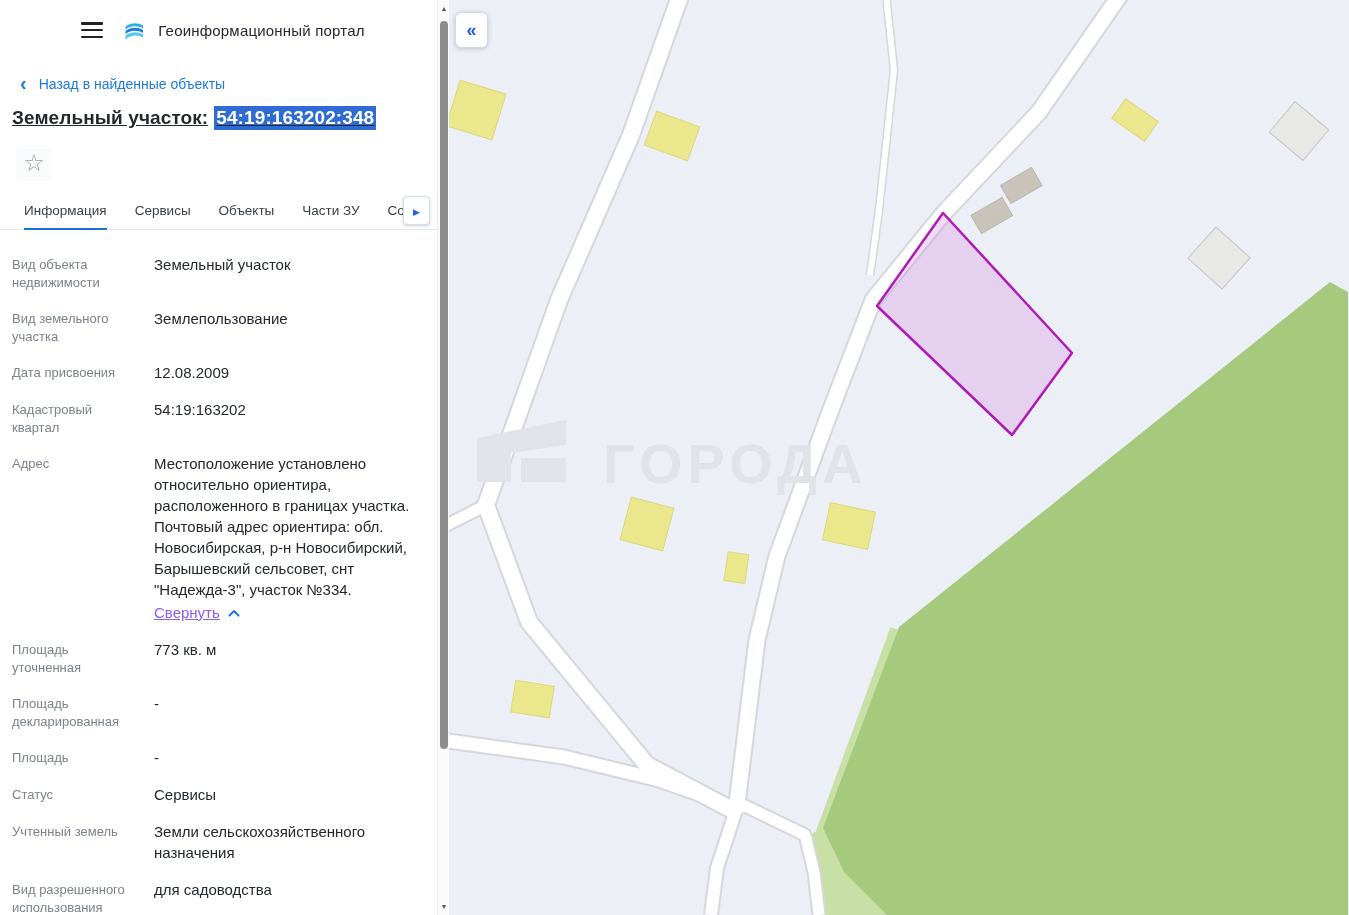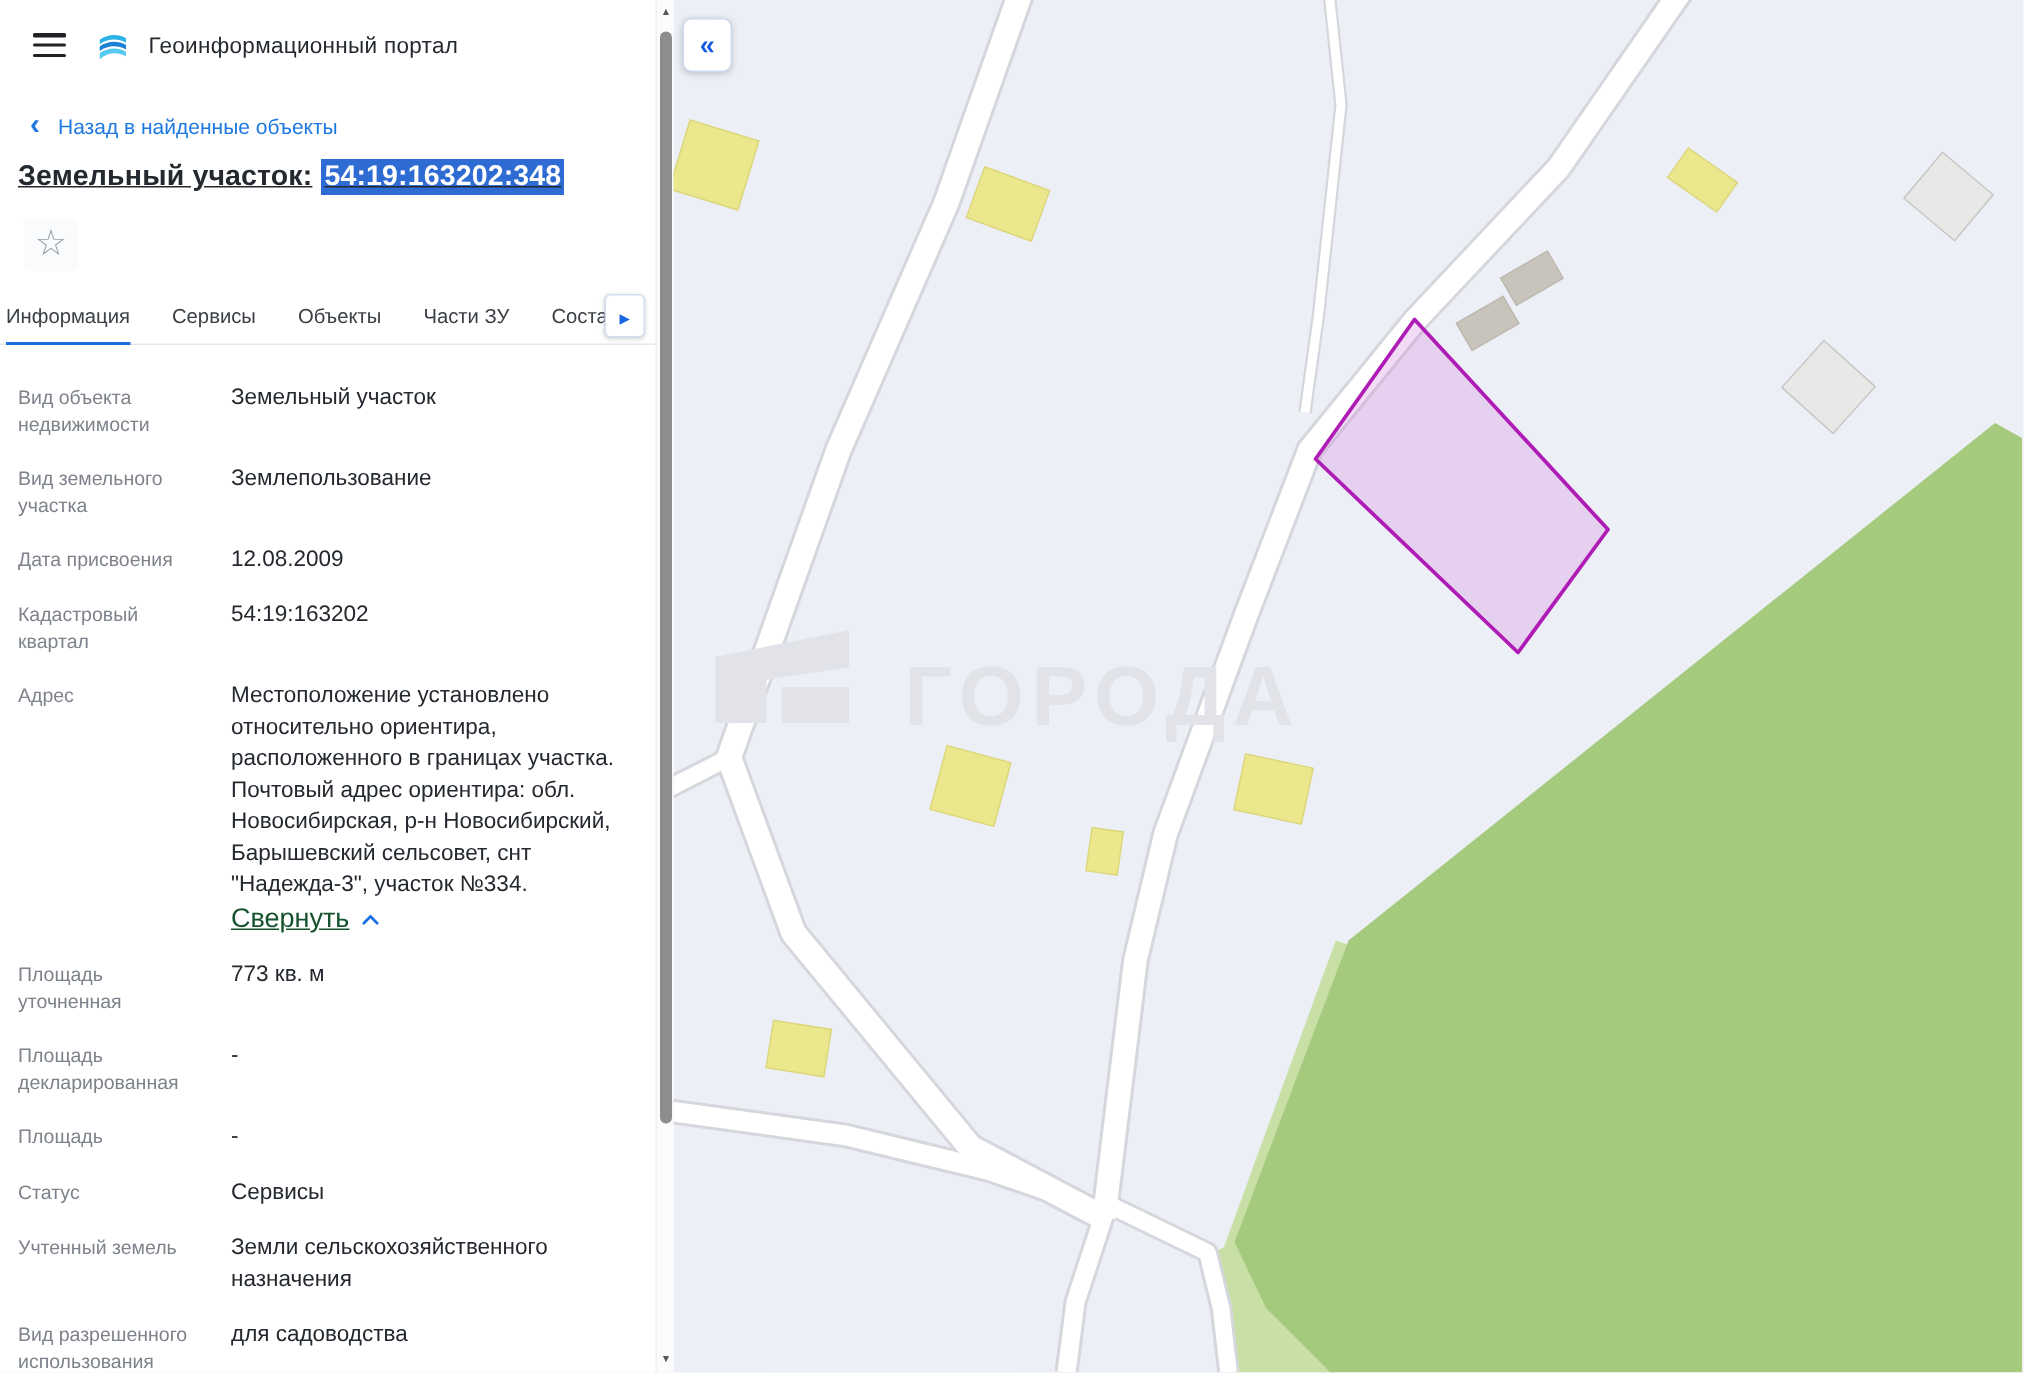--- a/index.html
+++ b/index.html
@@ -2,48 +2,48 @@
 <html><head>
 <meta charset="utf-8">
 <style>
   * { margin:0; padding:0; box-sizing:border-box; }
   html,body { width:1349px; height:915px; overflow:hidden; }
   body { font-family:"Liberation Sans", sans-serif; background:#fff; }
   .app { position:relative; width:1349px; height:915px; display:flex; }
 
   
   .panel { position:relative; width:437px; height:915px; background:#fff; flex:0 0 auto; overflow:hidden; }
-  .panel-header { display:flex; align-items:center; height:60px; padding-left:22px; }
+  .panel-header { display:flex; align-items:center; height:60px; padding-left:9px;justify-content:center; }
   .hamburger { width:22px; height:16px; display:flex; flex-direction:column; justify-content:space-between; background:none; border:none; cursor:pointer; }
   .hamburger span { display:block; height:2.5px; background:#202124; border-radius:1px; }
   .logo-icon { margin-left:19px; width:24px; height:24px; display:inline-flex; }
   .app-title { margin-left:12px; font-size:15px; color:#24292f; letter-spacing:.2px; }
 
   .back { display:flex; align-items:center; margin:16px 0 0 20px; color:#1e79e0; font-size:14px; text-decoration:none; cursor:pointer; }
   .back .chev { font-size:20px; line-height:14px; margin-right:12px; font-weight:700; transform:translateY(-1px); }
 
   .obj-title { margin:15px 12px 0 12px; font-size:19px; font-weight:700; color:#24292f; letter-spacing:.1px;text-decoration:underline; }
   .obj-title .sel { background:#2e6bd3; color:#fff; margin-left:6px; padding:1px 2px 2px 2px; }
 
   .star-btn { margin:16px 0 0 16px; width:36px; height:36px; border:none; background:#fafbfc; border-radius:4px; cursor:pointer; display:flex; align-items:center; justify-content:center; }
   .star-btn span { font-size:24px; color:#97a0a9; line-height:1; }
 
-  .tabs { position:relative; margin-top:13px; padding-left:4px; display:flex; gap:28px; border-bottom:1px solid #e7e7e9; }
+  .tabs { position:relative; margin-top:13px; padding-left:24px; display:flex; gap:28px; border-bottom:1px solid #e7e7e9; }
   .tab { padding:9px 0 10px 0; font-size:13.5px; color:#3b4046; cursor:pointer; white-space:nowrap; }
   .tab.active { border-bottom:2px solid #1a6fe0; margin-bottom:-1px; }
   .tab.truncated { max-width:38px; overflow:hidden; }
   .tab-scroll { position:absolute; right:7px; top:2px; width:27px; height:29px; background:#fff; border:1px solid #d3ddf2; border-radius:4px; box-shadow:0 1px 3px rgba(60,64,67,.25); cursor:pointer; }
   .tab-scroll span { color:#1a66e0; font-size:9px; }
 
   .rows { margin:24px 12px 0 12px; }
   .frow { display:grid; grid-template-columns:142px 1fr; margin-bottom:16px; }
   .frow .lbl { font-size:13px; line-height:18px; color:#7d828b; padding-top:2px; padding-right:14px; }
   .frow .val { font-size:15px; line-height:21px; color:#24292f; }
   .collapse-line { display:flex; align-items:center; gap:8px; margin-top:2px; }
-  .collapse-line a { color:#14532d; font-size:18px; text-decoration:underline; cursor:pointer; }
+  .collapse-line a { color:#8b5cf6; font-size:15px; text-decoration:underline; cursor:pointer; }
   .caret-up { display:inline-flex; }
 
   
   .vscroll { position:relative; width:12px; height:915px; background:#fbfbfd; border-left:1px solid #f0f0f2; flex:0 0 auto; }
   .vscroll .arr { position:absolute; left:0; width:12px; text-align:center; font-size:7px; color:#59595c; cursor:pointer; }
   .vscroll .arr.up { top:5px; }
   .vscroll .arr.down { bottom:5px; }
   .vscroll .thumb { position:absolute; left:2px; top:21px; width:8px; height:728px; background:#8d8d90; border-radius:5px; cursor:pointer; }
 
   

